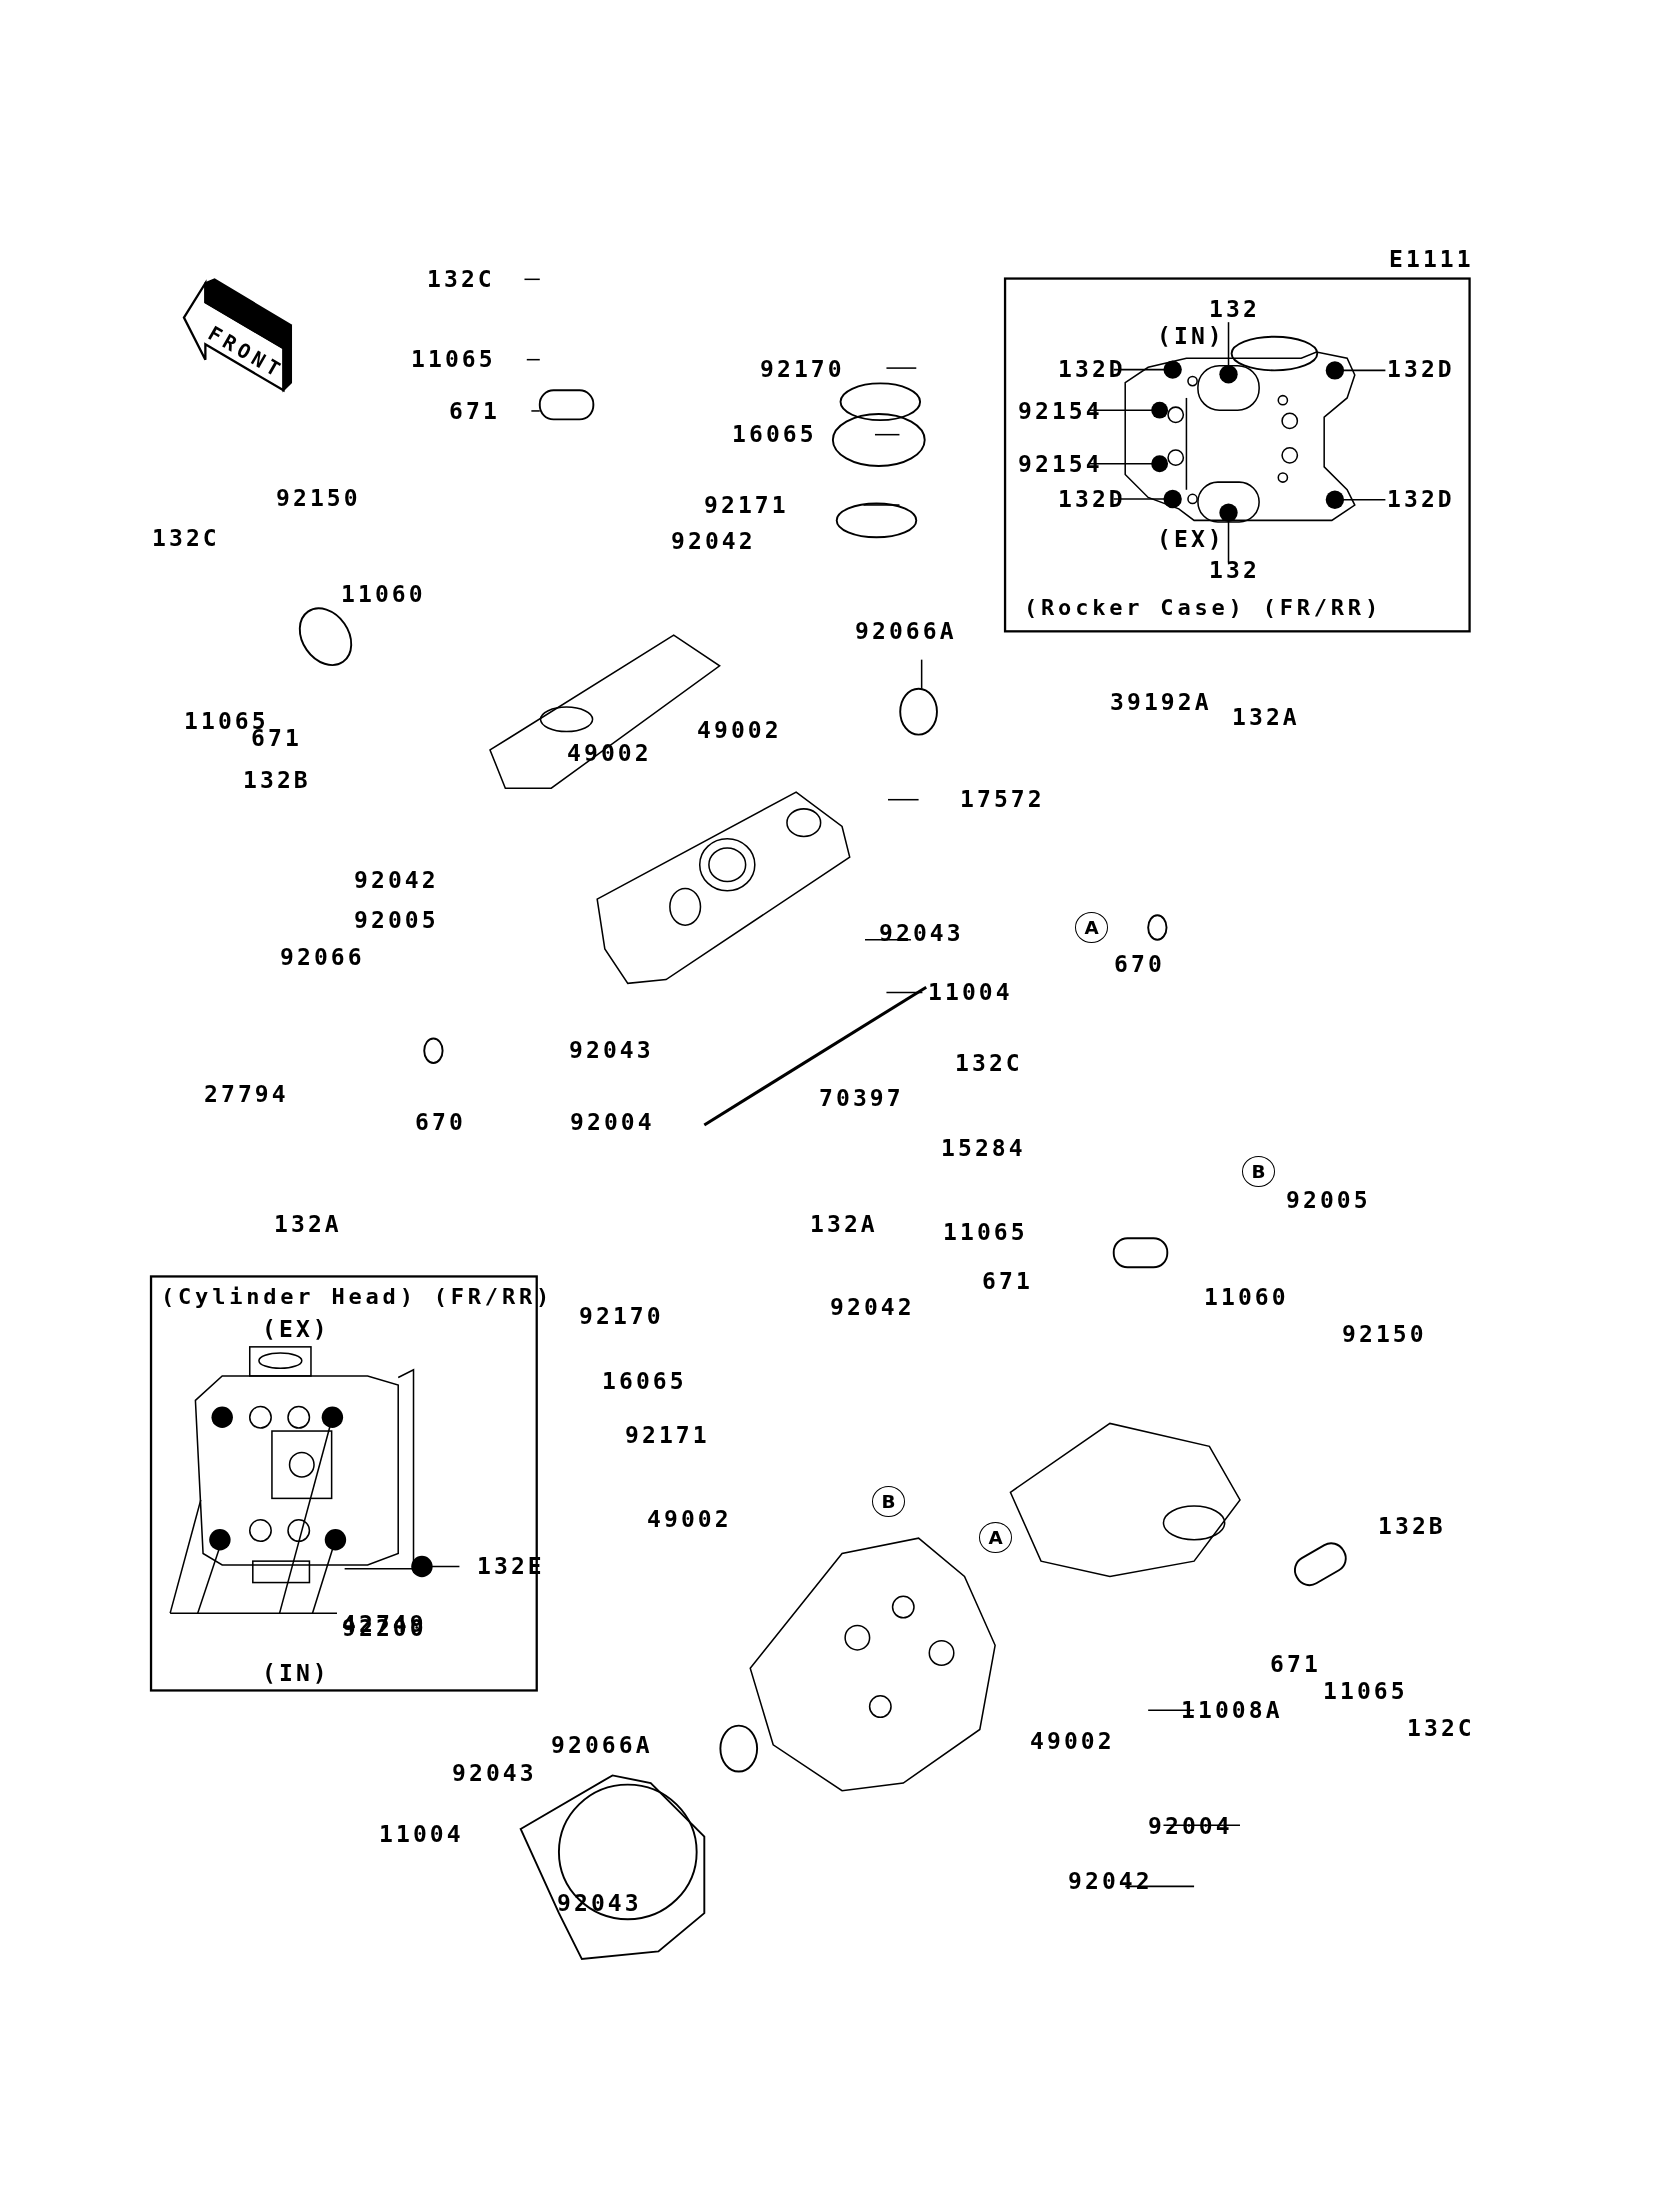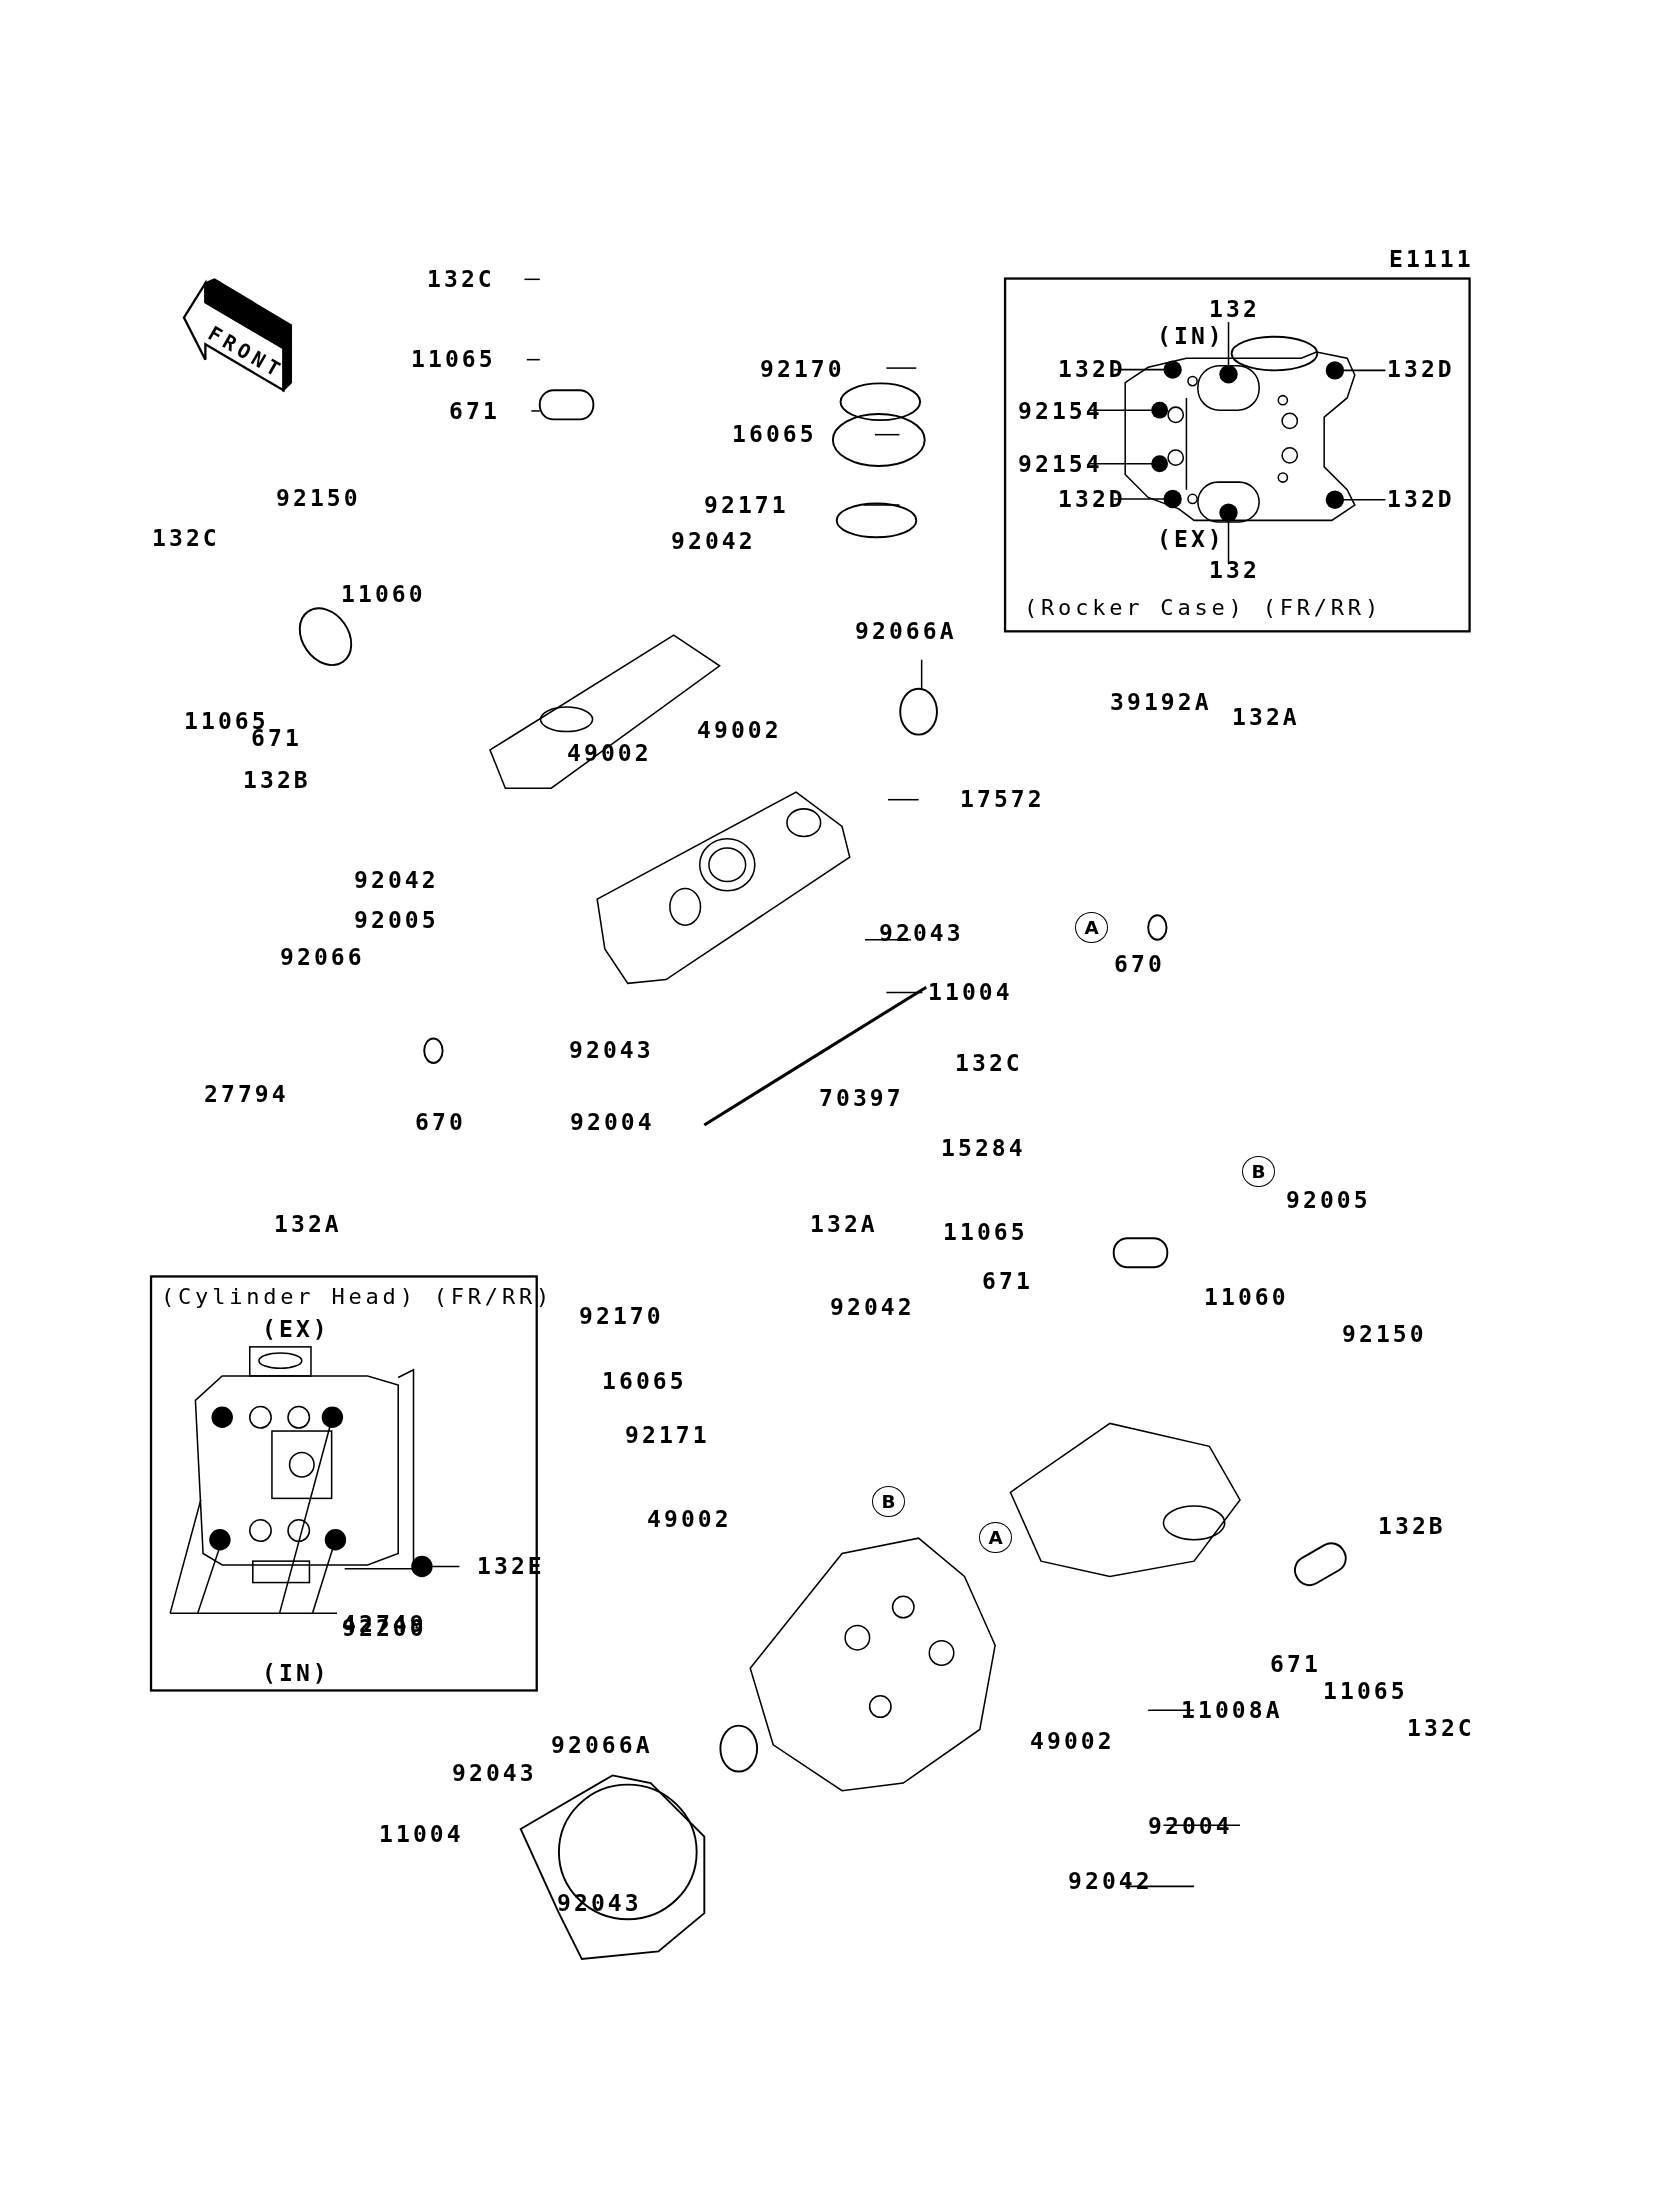--- a/index.html
+++ b/index.html
@@ -2,21 +2,21 @@
 <html style="font-size:12.2px"><head>
 <meta charset="utf-8">
 <style>
   html, body { margin: 0; padding: 0; background: #ffffff; }
   body { width: 1678px; height: 2194px; position: relative; overflow: hidden;
          font-family: "DejaVu Sans Mono", "Liberation Mono", monospace; color: #000; }
   #diagram { position: absolute; left: 0; top: 0; width: 1678px; height: 2194px; }
   .lbl { position: absolute; font-family: "DejaVu Sans Mono", "Liberation Mono", monospace;
          font-weight: bold; font-size: 23px; letter-spacing: 3.1px; line-height: 1; white-space: nowrap;
          color: #000; cursor: pointer; }
-  .lbl.caption { font-weight: normal; font-size: 22px; letter-spacing: 3.8px; cursor: default; }
+  .lbl.caption { font-weight: bold; font-size: 22px; letter-spacing: 3.8px; cursor: default; }
   .ref { position: absolute; width: 31px; height: 29px; border: 1.5px solid #000; border-radius: 50%;
          display: flex; align-items: center; justify-content: center;
          font-family: "DejaVu Sans", sans-serif; font-weight: bold; font-size: 18.4px; background: #fff; }
   .front { position: absolute; }
 </style>
 </head>
 <body>
 
 <svg id="diagram" viewBox="0 0 2192 2867" xmlns="http://www.w3.org/2000/svg" fill="none" stroke="#000" stroke-width="2.5">
 

